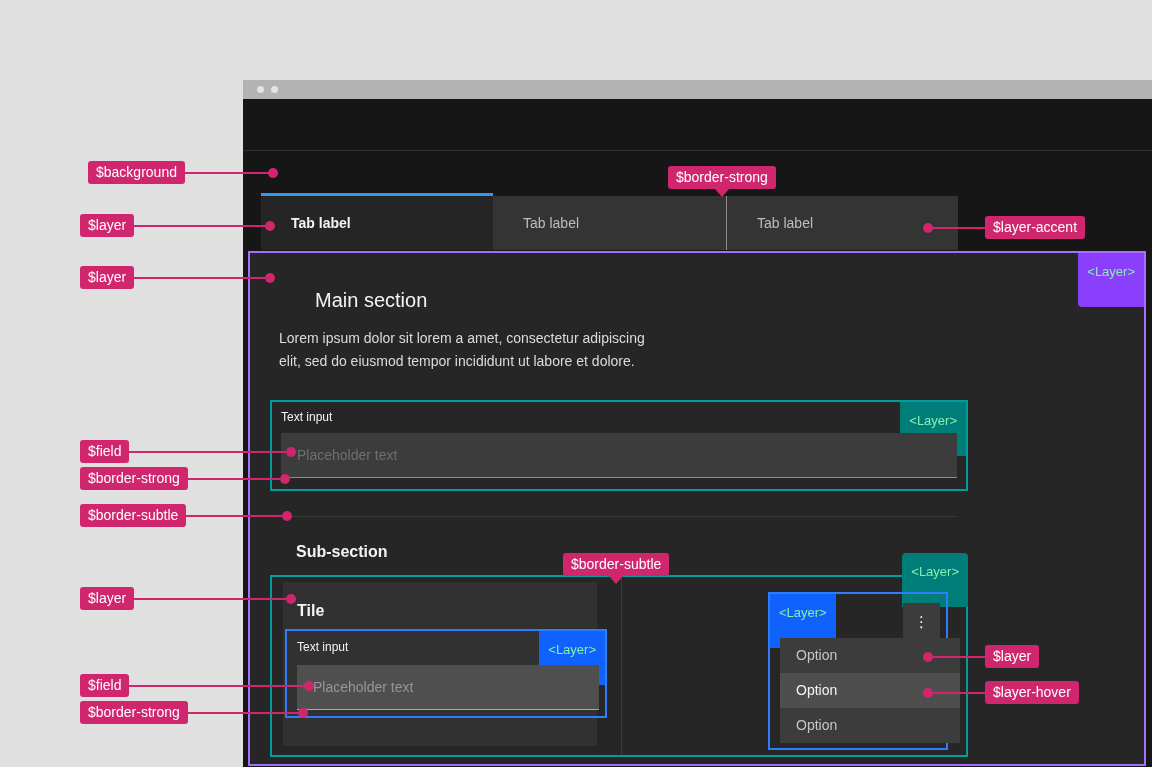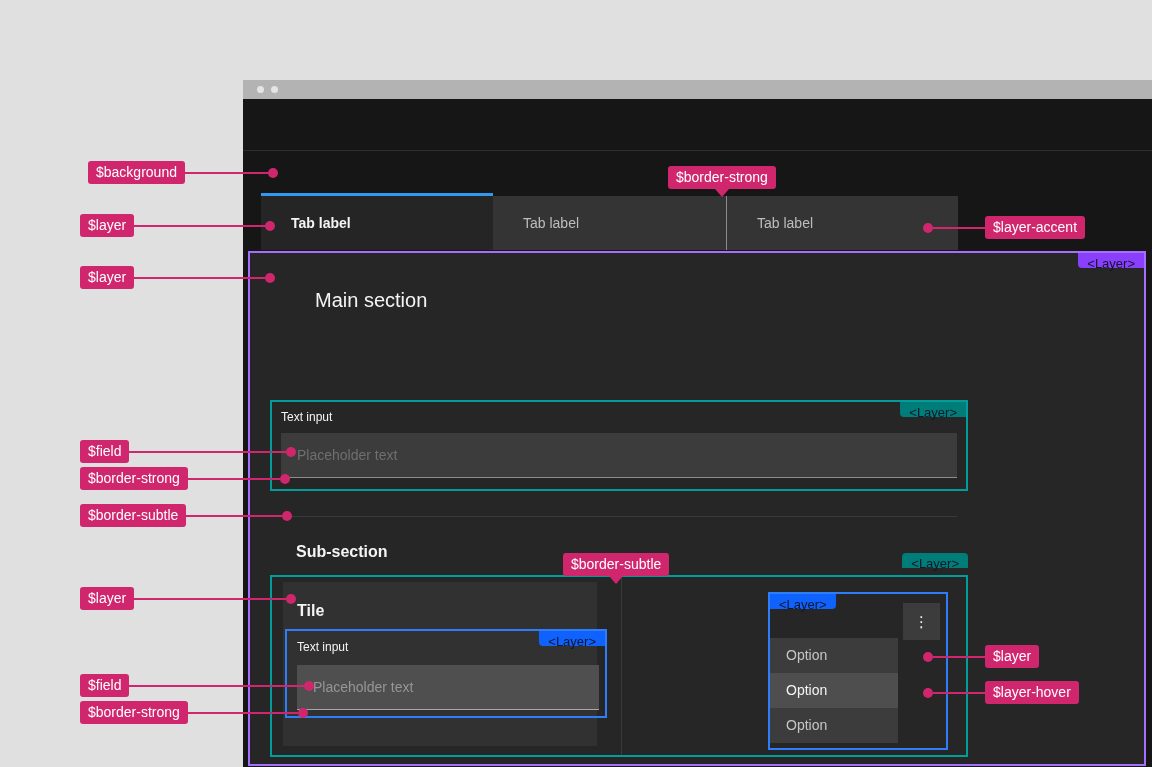--- a/index.html
+++ b/index.html
@@ -17,21 +17,21 @@
   .tab{position:absolute;box-sizing:border-box;font-size:14px;}
   .tab .tab-label{display:block;padding:0 30px;line-height:54px;}
   .tab1{left:18px;top:113px;width:232px;height:57px;background:#252525;border-top:3px solid #3398ef;}
   .tab1 .tab-label{font-weight:bold;color:#f4f4f4;}
   .tab2{left:250px;top:116px;width:233px;height:54px;background:#343434;}
   .tab3{left:483px;top:116px;width:232px;height:54px;background:#343434;border-left:1px solid #8d8d8d;}
   .tab2 .tab-label,.tab3 .tab-label{color:#bdbdbd;}
 
   
   .layer-box{position:absolute;left:5px;top:171px;width:894px;height:511px;background:#262626;border:2px solid #a56eff;}
-  .lbadge{position:absolute;color:#0f172a;font-size:13px;line-height:22px;height:15px;padding:0 9px;white-space:nowrap;}
+  .lbadge{position:absolute;color:#86efac;font-size:13px;line-height:22px;height:38px;padding:8px 9px;white-space:nowrap;}
   .lbadge.purple{top:0;right:0;background:#8a3ffc;border-radius:0 0 0 4px;}
   .lbadge.teal{background:#007d79;}
   .lbadge.blue{background:#0f62fe;}
 
   .main-heading{position:absolute;left:29px;top:36px;font-size:20px;color:#f4f4f4;margin-left:36px;}
   .main-para{position:absolute;left:29px;top:74px;width:460px;font-size:14px;line-height:23px;color:#dcdcdc;}
 
   .input-group{position:absolute;box-sizing:content-box;border:2px solid #009d9a;}
   .group-main{left:20px;top:147px;width:694px;height:87px;}
   .field-label{position:absolute;font-size:12px;color:#f4f4f4;}
@@ -53,21 +53,21 @@
   .tile-input-box{position:absolute;left:2px;top:47px;width:322px;height:89px;border:2px solid #2e7ef9;box-sizing:border-box;}
   .tile-input-box .field-label{left:10px;top:9px;}
   .tile-input-box .text-field{left:10px;top:34px;width:302px;height:44px;background:#4f4f4f;border-bottom:1px solid #a8a8a8;}
   .tile-input-box .placeholder{color:#969696;}
   .tile-input-box .lbadge.blue{top:0;right:0;border-radius:0 0 0 4px;}
 
   .dropdown-box{position:absolute;left:496px;top:15px;width:176px;height:154px;border:2px solid #2e7ef9;box-sizing:content-box;}
   .dropdown-box .lbadge.blue{top:0;left:0;border-radius:0 0 4px 0;}
   .overflow-btn{position:absolute;left:133px;top:9px;width:37px;height:37px;background:#3c3c3c;color:#f4f4f4;
     font-size:15px;text-align:center;line-height:37px;cursor:pointer;}
-  .menu{position:absolute;left:0;top:44px;width:128px;}
+  .menu{position:absolute;left:10px;top:44px;width:180px;}
   .menu .option{height:35px;line-height:35px;padding-left:16px;font-size:14px;background:#3c3c3c;color:#c6c6c6;}
   .menu .option.hover{background:#4e4e4e;color:#f4f4f4;}
 
   
   .ann{position:absolute;display:flex;align-items:center;height:23px;z-index:30;}
   .ann .badge{background:#d0266e;color:#fff;font-size:14px;line-height:23px;padding:0 8px;border-radius:3px;white-space:nowrap;}
   .ann .line{height:2px;background:#d0266e;flex:none;}
   .ann .dot{width:10px;height:10px;border-radius:50%;background:#d0266e;flex:none;}
   .ann-pointer{position:absolute;z-index:30;}
   .ann-pointer .badge{display:block;background:#d0266e;color:#fff;font-size:14px;line-height:23px;padding:0 8px;border-radius:3px;white-space:nowrap;}
@@ -93,20 +93,24 @@
       <span class="tab-label">Tab label</span>
     </div>
     <div class="tab tab3">
       <span class="tab-label">Tab label</span>
     </div>
 
     <div class="layer-box">
       <span class="lbadge purple">&lt;Layer&gt;</span>
 
       <div class="main-heading">Main section</div>
+      <div class="main-para">
+        <span>Lorem ipsum dolor sit lorem a amet, consectetur adipiscing</span><br>
+        <span>elit, sed do eiusmod tempor incididunt ut labore et dolore.</span>
+      </div>
 
       <div class="input-group group-main">
         <span class="lbadge teal">&lt;Layer&gt;</span>
         <div class="field-label">Text input</div>
         <div class="text-field">
           <div class="placeholder">Placeholder text</div>
         </div>
       </div>
 
       <div class="hdivider"></div>

